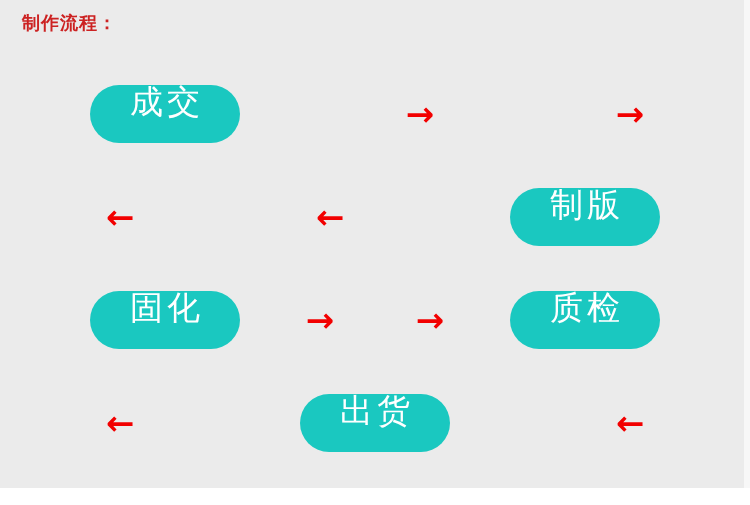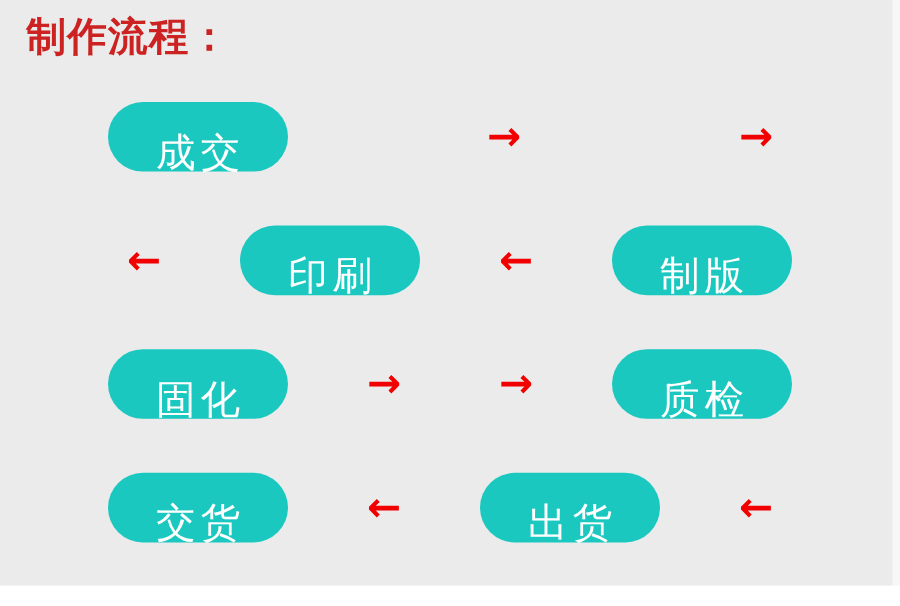--- a/index.html
+++ b/index.html
@@ -29,21 +29,21 @@
     width: 744px;
     height: 488px;
     background: #ebebeb;
   }
 
   
   #title {
     position: absolute;
     left: 22px;
     top: 14px;
-    font-size: 33px;
+    font-size: 18px;
     font-weight: bold;
     color: #cc2222;
     letter-spacing: 1px;
     line-height: 1;
     white-space: nowrap;
   }
 
   
   #flow {
     position: absolute;
@@ -60,21 +60,21 @@
     margin-bottom: 45px;
   }
   .flow-row:last-child { margin-bottom: 0; }
 
   .pill {
     width: 150px;
     height: 58px;
     border-radius: 29px;
     background: #1ac8c0;
     display: flex;
-    align-items: flex-end;
+    align-items: flex-start;
     justify-content: center;
     box-sizing: border-box;
   }
 
   .pill-label {
     color: #ffffff;
     font-size: 33px;
     font-weight: normal;
     letter-spacing: 4px;
     text-indent: 4px;
@@ -116,44 +116,38 @@
       <div class="flow-row">
         <div class="pill">
           <span class="pill-label">成交</span>
         </div>
         <div class="arrow">→</div>
         <div class="arrow">→</div>
       </div>
 
       <div class="flow-row">
         <div class="arrow">←</div>
-        <div class="pill">
-          <span class="pill-label">印刷</span>
-        </div>
         <div class="arrow">←</div>
         <div class="pill">
           <span class="pill-label">制版</span>
         </div>
       </div>
 
       <div class="flow-row">
         <div class="pill">
           <span class="pill-label">固化</span>
         </div>
         <div class="arrow">→</div>
         <div class="arrow">→</div>
         <div class="pill">
           <span class="pill-label">质检</span>
         </div>
       </div>
 
       <div class="flow-row">
-        <div class="pill">
-          <span class="pill-label">交货</span>
-        </div>
         <div class="arrow">←</div>
         <div class="pill">
           <span class="pill-label">出货</span>
         </div>
         <div class="arrow">←</div>
       </div>
 
     </div>
   </div>
 

